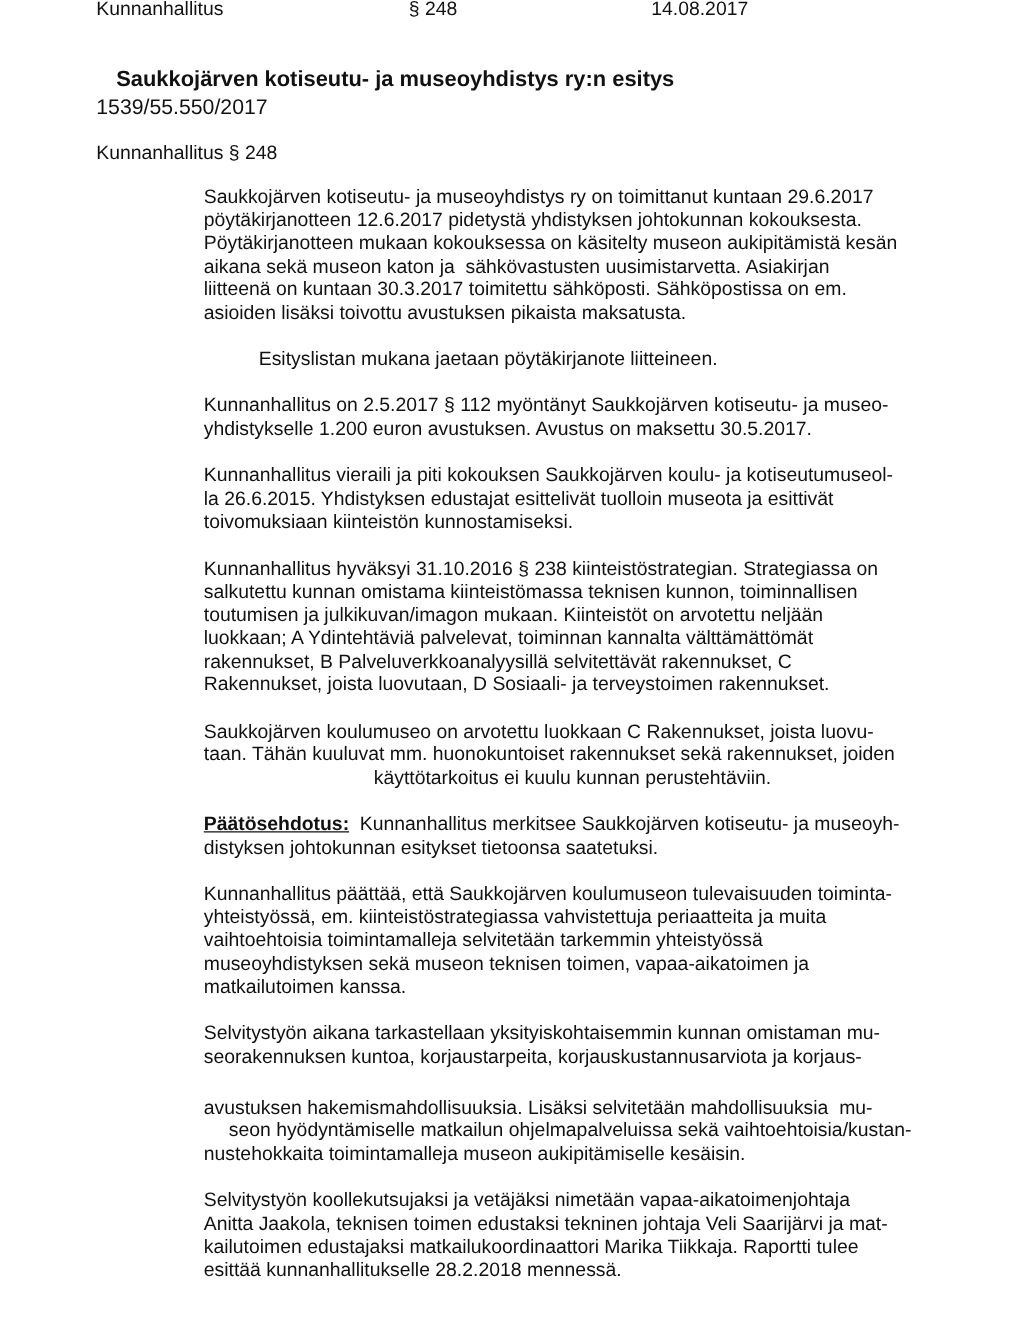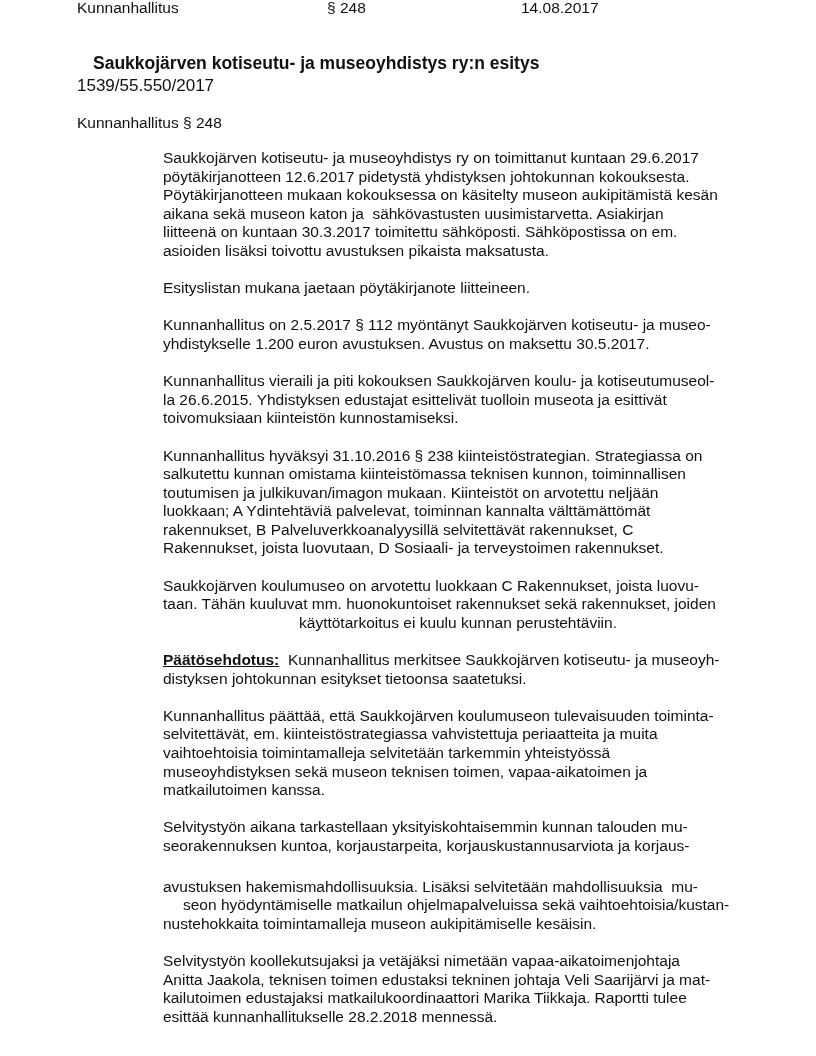--- a/index.html
+++ b/index.html
@@ -93,21 +93,21 @@
 <div class="body">
   <p class="para">
       <span class="line" style="white-space: pre;">Saukkojärven kotiseutu- ja museoyhdistys ry on toimittanut kuntaan 29.6.2017</span>
       <span class="line" style="white-space: pre;">pöytäkirjanotteen 12.6.2017 pidetystä yhdistyksen johtokunnan kokouksesta.</span>
       <span class="line" style="white-space: pre;">Pöytäkirjanotteen mukaan kokouksessa on käsitelty museon aukipitämistä kesän</span>
       <span class="line" style="white-space: pre;">aikana sekä museon katon ja  sähkövastusten uusimistarvetta. Asiakirjan</span>
       <span class="line" style="white-space: pre;">liitteenä on kuntaan 30.3.2017 toimitettu sähköposti. Sähköpostissa on em.</span>
       <span class="line" style="white-space: pre;">asioiden lisäksi toivottu avustuksen pikaista maksatusta.</span>
     </p>
   <p class="para">
-      <span class="line" style="white-space: pre;">Esityslistan mukana jaetaan pöytäkirjanote liitteineen.</span>
+      <span class="line" style="white-space: pre; margin-left: 44px;">Esityslistan mukana jaetaan pöytäkirjanote liitteineen.</span>
     </p>
   <p class="para">
       <span class="line" style="white-space: pre;">Kunnanhallitus on 2.5.2017 § 112 myöntänyt Saukkojärven kotiseutu- ja museo-</span>
       <span class="line" style="white-space: pre;">yhdistykselle 1.200 euron avustuksen. Avustus on maksettu 30.5.2017.</span>
     </p>
   <p class="para">
       <span class="line" style="white-space: pre;">Kunnanhallitus vieraili ja piti kokouksen Saukkojärven koulu- ja kotiseutumuseol-</span>
       <span class="line" style="white-space: pre;">la 26.6.2015. Yhdistyksen edustajat esittelivät tuolloin museota ja esittivät</span>
       <span class="line" style="white-space: pre;">toivomuksiaan kiinteistön kunnostamiseksi.</span>
     </p>
@@ -125,27 +125,27 @@
       <span class="line" style="white-space: pre; text-align: center;">käyttötarkoitus ei kuulu kunnan perustehtäviin.</span>
     </p>
 
   <p class="para">
     <span class="line"><span class="proposal-label">Päätösehdotus:</span><span style="white-space:pre">  Kunnanhallitus merkitsee Saukkojärven kotiseutu- ja museoyh-</span></span>
     <span class="line">distyksen johtokunnan esitykset tietoonsa saatetuksi.</span>
   </p>
 
   <p class="para">
       <span class="line" style="white-space: pre;">Kunnanhallitus päättää, että Saukkojärven koulumuseon tulevaisuuden toiminta-</span>
-      <span class="line" style="white-space: pre;">selvitettävät, em. kiinteistöstrategiassa vahvistettuja periaatteita ja muita</span>
+      <span class="line" style="white-space: pre;">yhteistyössä, em. kiinteistöstrategiassa vahvistettuja periaatteita ja muita</span>
       <span class="line" style="white-space: pre;">vaihtoehtoisia toimintamalleja selvitetään tarkemmin yhteistyössä</span>
       <span class="line" style="white-space: pre;">museoyhdistyksen sekä museon teknisen toimen, vapaa-aikatoimen ja</span>
       <span class="line" style="white-space: pre;">matkailutoimen kanssa.</span>
     </p>
   <p class="para">
-      <span class="line" style="white-space: pre;">Selvitystyön aikana tarkastellaan yksityiskohtaisemmin kunnan talouden mu-</span>
+      <span class="line" style="white-space: pre;">Selvitystyön aikana tarkastellaan yksityiskohtaisemmin kunnan omistaman mu-</span>
       <span class="line" style="white-space: pre;">seorakennuksen kuntoa, korjaustarpeita, korjauskustannusarviota ja korjaus-</span>
       <span class="line" style="white-space: pre; margin-top: 22px;">avustuksen hakemismahdollisuuksia. Lisäksi selvitetään mahdollisuuksia  mu-</span>
       <span class="line" style="white-space: pre; margin-left: 20px;">seon hyödyntämiselle matkailun ohjelmapalveluissa sekä vaihtoehtoisia/kustan-</span>
       <span class="line" style="white-space: pre;">nustehokkaita toimintamalleja museon aukipitämiselle kesäisin.</span>
     </p>
   <p class="para">
       <span class="line" style="white-space: pre;">Selvitystyön koollekutsujaksi ja vetäjäksi nimetään vapaa-aikatoimenjohtaja</span>
       <span class="line" style="white-space: pre;">Anitta Jaakola, teknisen toimen edustaksi tekninen johtaja Veli Saarijärvi ja mat-</span>
       <span class="line" style="white-space: pre;">kailutoimen edustajaksi matkailukoordinaattori Marika Tiikkaja. Raportti tulee</span>
       <span class="line" style="white-space: pre;">esittää kunnanhallitukselle 28.2.2018 mennessä.</span>

